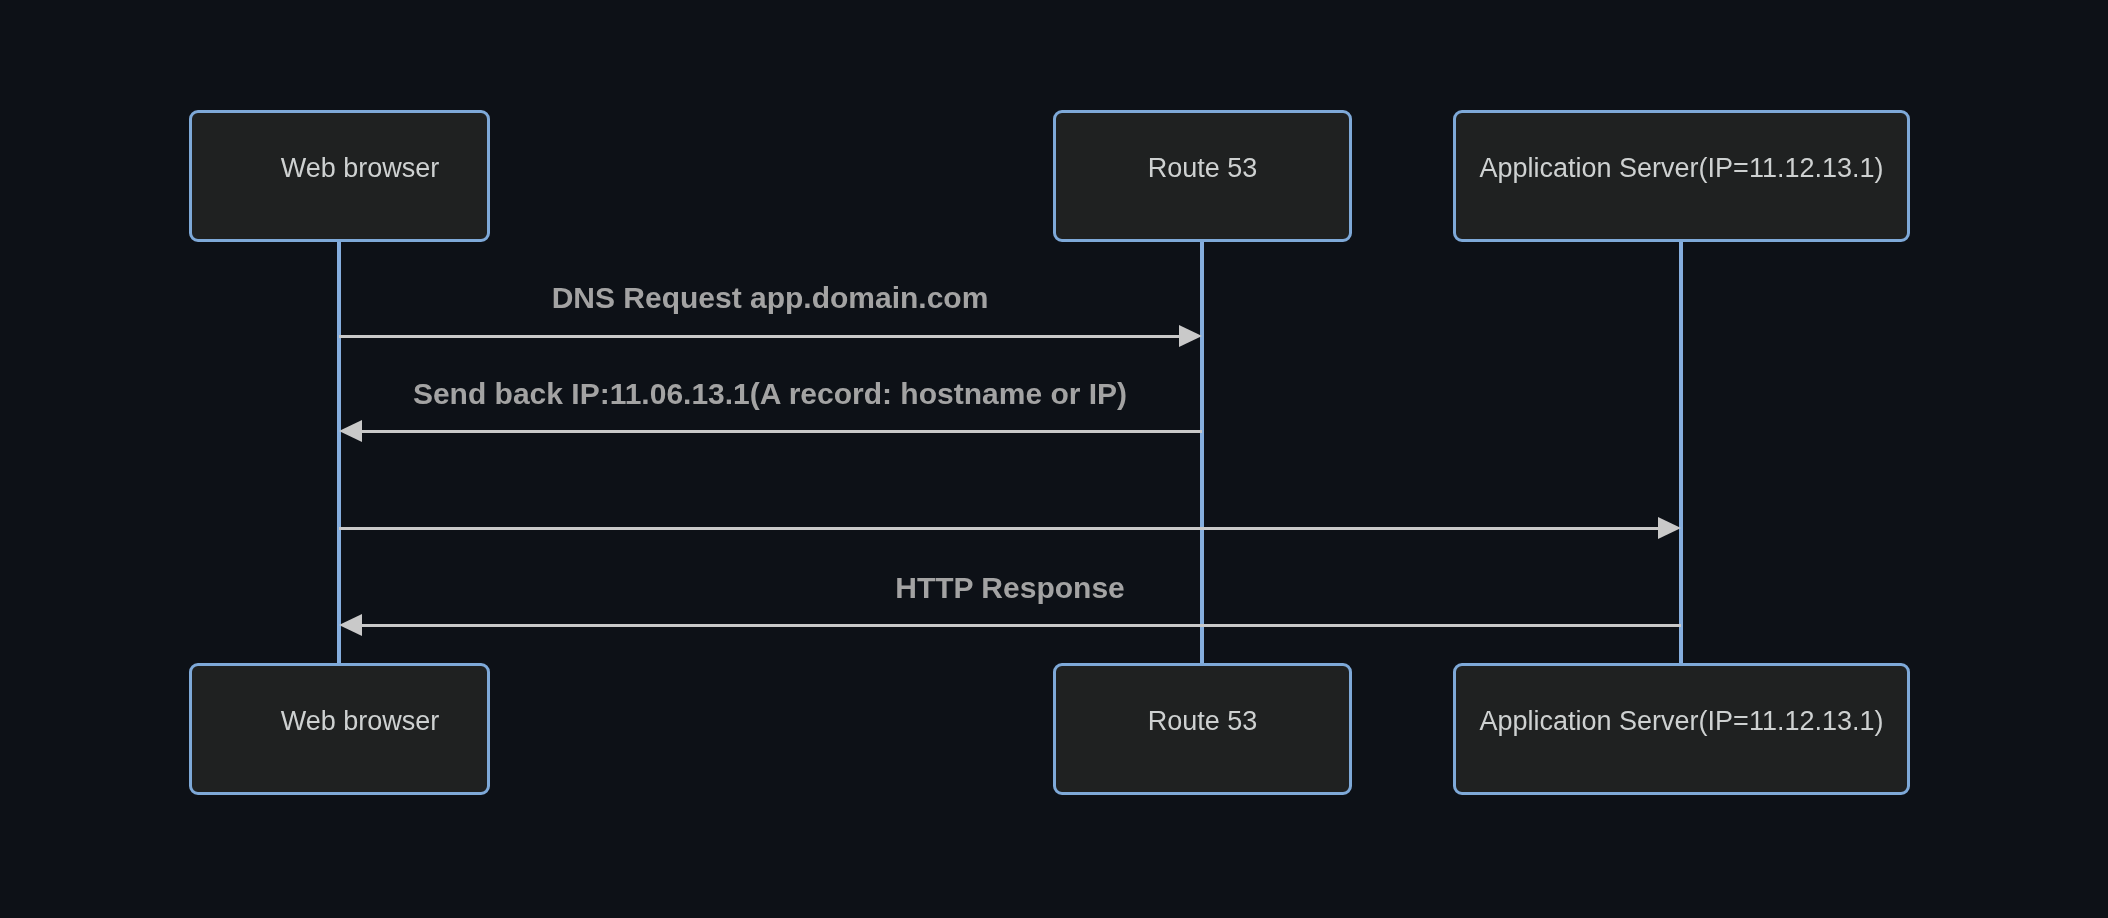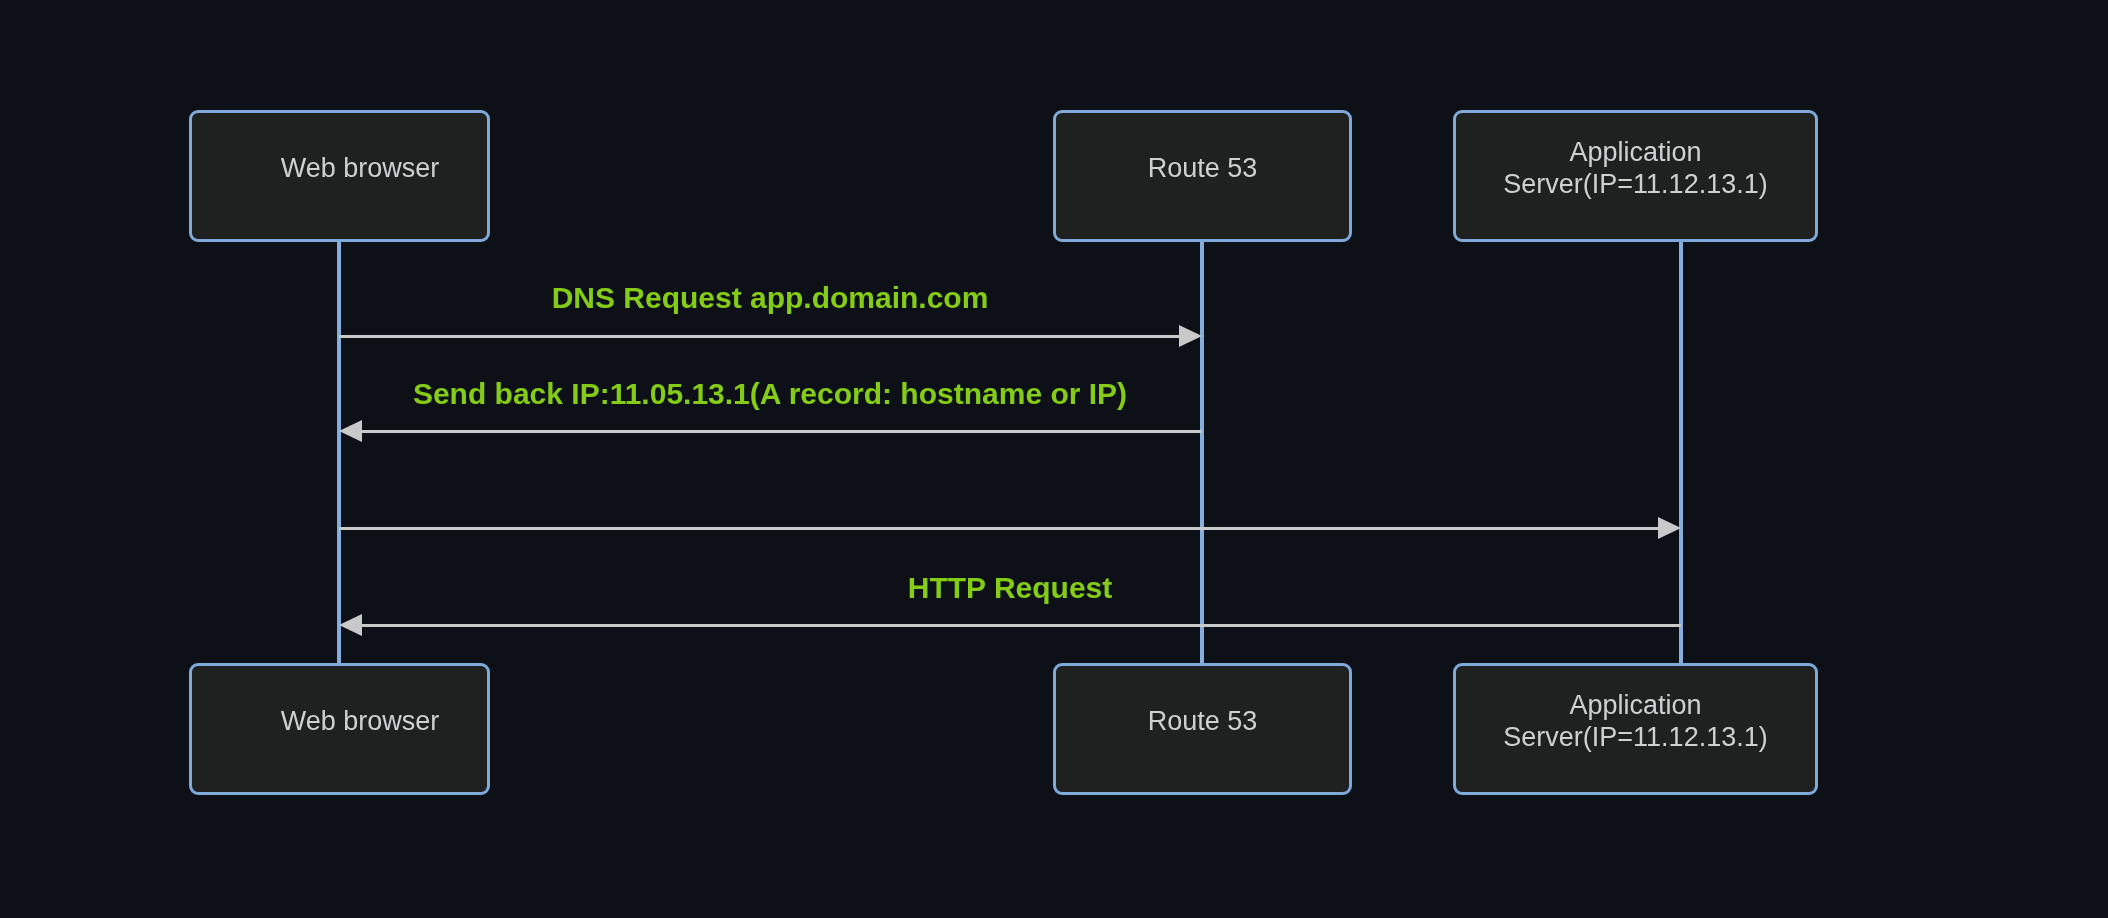--- a/index.html
+++ b/index.html
@@ -30,40 +30,40 @@
     font-size: 27px;
     line-height: 1.2;
     text-align: center;
     z-index: 3;
   }
   .actor .actor-label { transform: translateY(-8px); }
   .actor.row-top    { top: 110px; height: 132px; }
   .actor.row-bottom { top: 663px; height: 132px; }
   .actor.col-web    { left: 189px;  width: 301px; padding-left: 41px; }
   .actor.col-route  { left: 1053px; width: 299px; }
-  .actor.col-app    { left: 1453px; width: 365px; }
+  .actor.col-app    { left: 1453px; width: 457px; }
 
   
   .lifeline {
     position: absolute;
     top: 242px;
     height: 421px;
     width: 4px;
     background: #85aede;
     z-index: 1;
   }
   .lifeline.col-web   { left: 337px;  }
   .lifeline.col-route { left: 1200px; }
   .lifeline.col-app   { left: 1679px; }
 
   
   .msg-label {
     position: absolute;
     transform: translateX(-50%);
-    color: #84cc16;
+    color: #a3a3a3;
     font-weight: bold;
     font-size: 30px;
     line-height: 36px;
     white-space: nowrap;
     z-index: 2;
     text-align: center;
   }
   .msg-label.m1 { left: 770px;  top: 280px; }
   .msg-label.m2 { left: 770px;  top: 376px; }
   .msg-label.m3 { left: 1010px; top: 473px; }
@@ -118,32 +118,32 @@
   <div class="lifeline col-web"></div>
   <div class="lifeline col-route"></div>
   <div class="lifeline col-app"></div>
 
   <div class="msg-label m1">DNS Request app.domain.com</div>
   <div class="arrow m1 dir-right">
     <div class="line"></div>
     <div class="head"></div>
   </div>
 
-  <div class="msg-label m2">Send back IP:11.05.13.1(A record: hostname or IP)</div>
+  <div class="msg-label m2">Send back IP:11.06.13.1(A record: hostname or IP)</div>
   <div class="arrow m2 dir-left">
     <div class="line"></div>
     <div class="head"></div>
   </div>
 
   <div class="arrow m3 dir-right">
     <div class="line"></div>
     <div class="head"></div>
   </div>
 
-  <div class="msg-label m4">HTTP Request</div>
+  <div class="msg-label m4">HTTP Response</div>
   <div class="arrow m4 dir-left">
     <div class="line"></div>
     <div class="head"></div>
   </div>
 
   <div class="actor row-bottom col-web">
     <span class="actor-label">Web browser</span>
   </div>
   <div class="actor row-bottom col-route">
     <span class="actor-label">Route 53</span>

